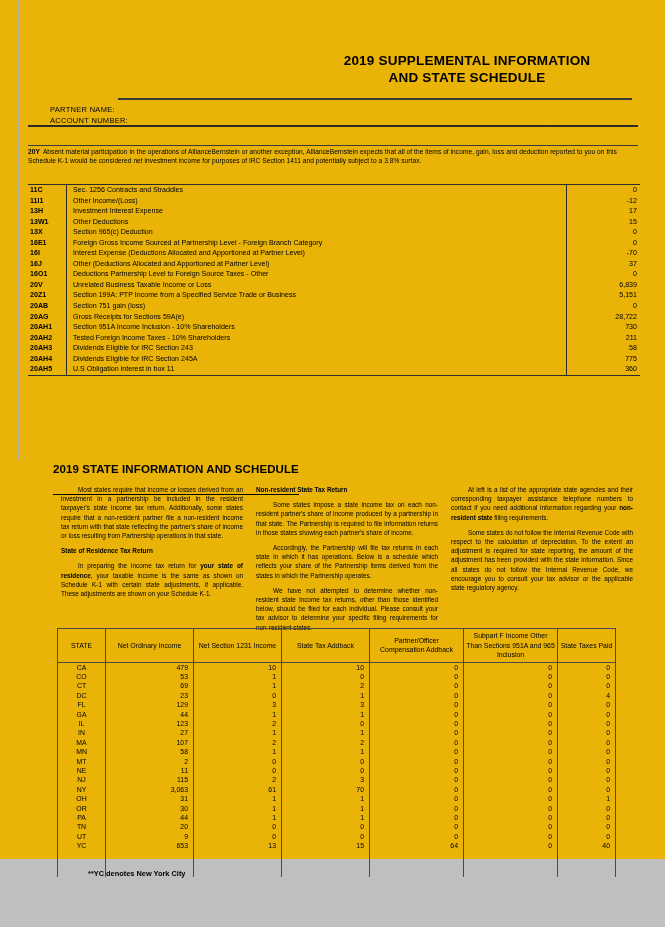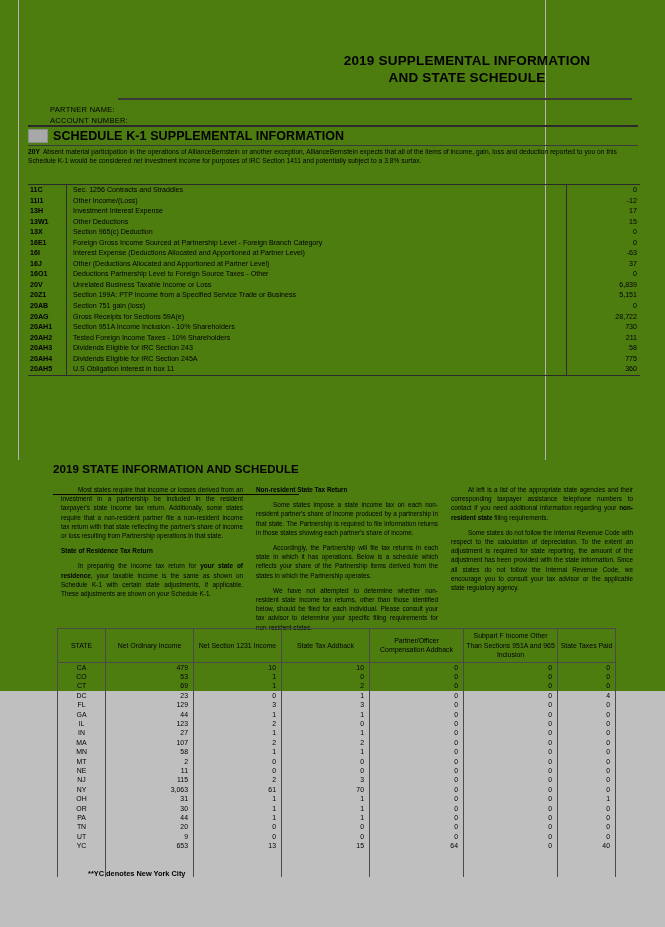--- a/index.html
+++ b/index.html
@@ -11,22 +11,22 @@
     height: 927px;
     background: #bfbfbf;
     font-family: "Liberation Sans", sans-serif;
     color: #000;
     overflow: hidden;
     position: relative;
   }
   .page {
     position: relative;
     width: 665px;
-    height: 691px;
-    background: #4d7c0f;
+    height: 859px;
+    background: #eab308;
   }
 
   
   .title-block {
     position: absolute;
     top: 52px;
     right: 33px;
     width: 330px;
     text-align: center;
   }
@@ -240,24 +240,20 @@
     <div class="title-line">AND STATE SCHEDULE</div>
   </div>
   <div class="title-rule"></div>
 
   <div class="partner-info">
     <div>PARTNER NAME:</div>
     <div>ACCOUNT NUMBER:</div>
   </div>
   <div class="hdr-rule"></div>
 
-  <div class="k1-heading-row">
-    <div class="k1-swatch"></div>
-    <div class="k1-heading">SCHEDULE K-1 SUPPLEMENTAL INFORMATION</div>
-  </div>
   <div class="k1-rule"></div>
 
   <div class="note-20y">
     <span class="note-code">20Y</span><span>Absent material participation in the operations of AllianceBernstein or another exception, AllianceBernstein  expects that all of the items of income, gain, loss and deduction reported to you on this Schedule K-1 would be considered net investment income for purposes of IRC Section 1411 and potentially subject to a 3.8% surtax.</span>
   </div>
 
   <div class="k1-table">
     <table>
       <tbody id="k1-rows">
           <tr>
@@ -286,21 +282,21 @@
             <td class="k1-val">0</td>
           </tr>
           <tr>
             <td class="k1-code">16E1</td>
             <td class="k1-desc">Foreign Gross Income Sourced at Partnership Level - Foreign Branch Category</td>
             <td class="k1-val">0</td>
           </tr>
           <tr>
             <td class="k1-code">16I</td>
             <td class="k1-desc">Interest Expense (Deductions Allocated and Apportioned at Partner Level)</td>
-            <td class="k1-val">-63</td>
+            <td class="k1-val">-70</td>
           </tr>
           <tr>
             <td class="k1-code">16J</td>
             <td class="k1-desc">Other (Deductions Allocated and Apportioned at Partner Level)</td>
             <td class="k1-val">37</td>
           </tr>
           <tr>
             <td class="k1-code">16O1</td>
             <td class="k1-desc">Deductions Partnership Level to Foreign Source Taxes - Other</td>
             <td class="k1-val">0</td>

